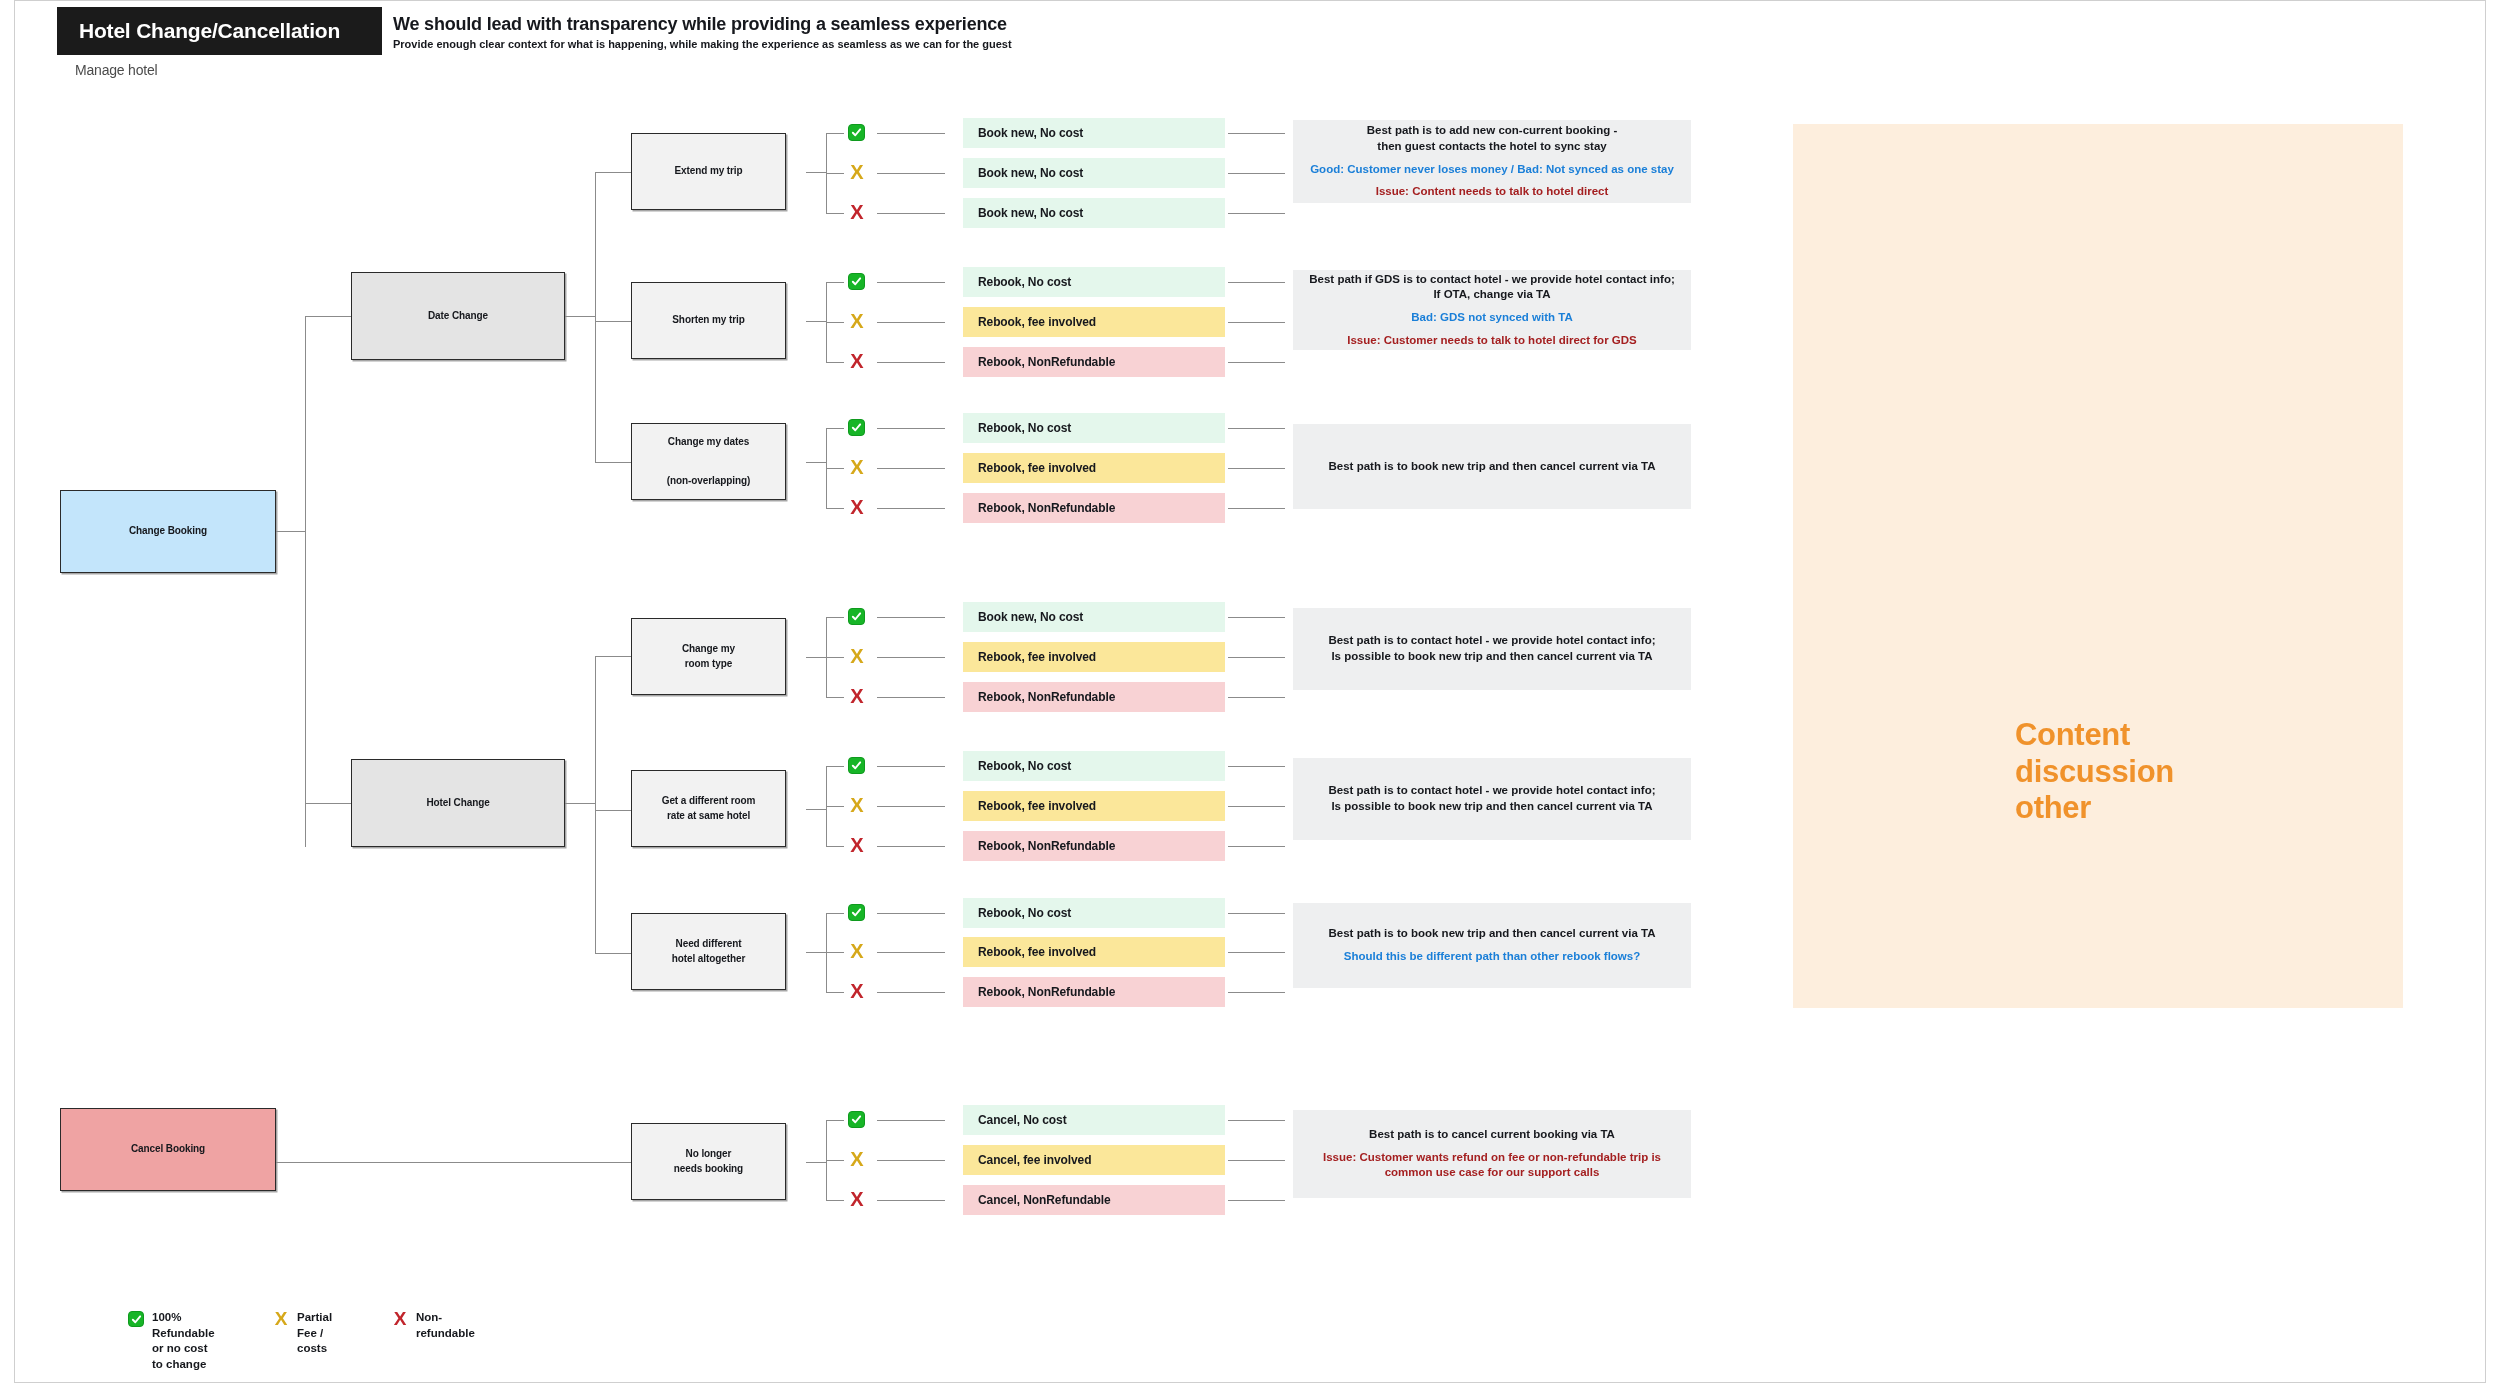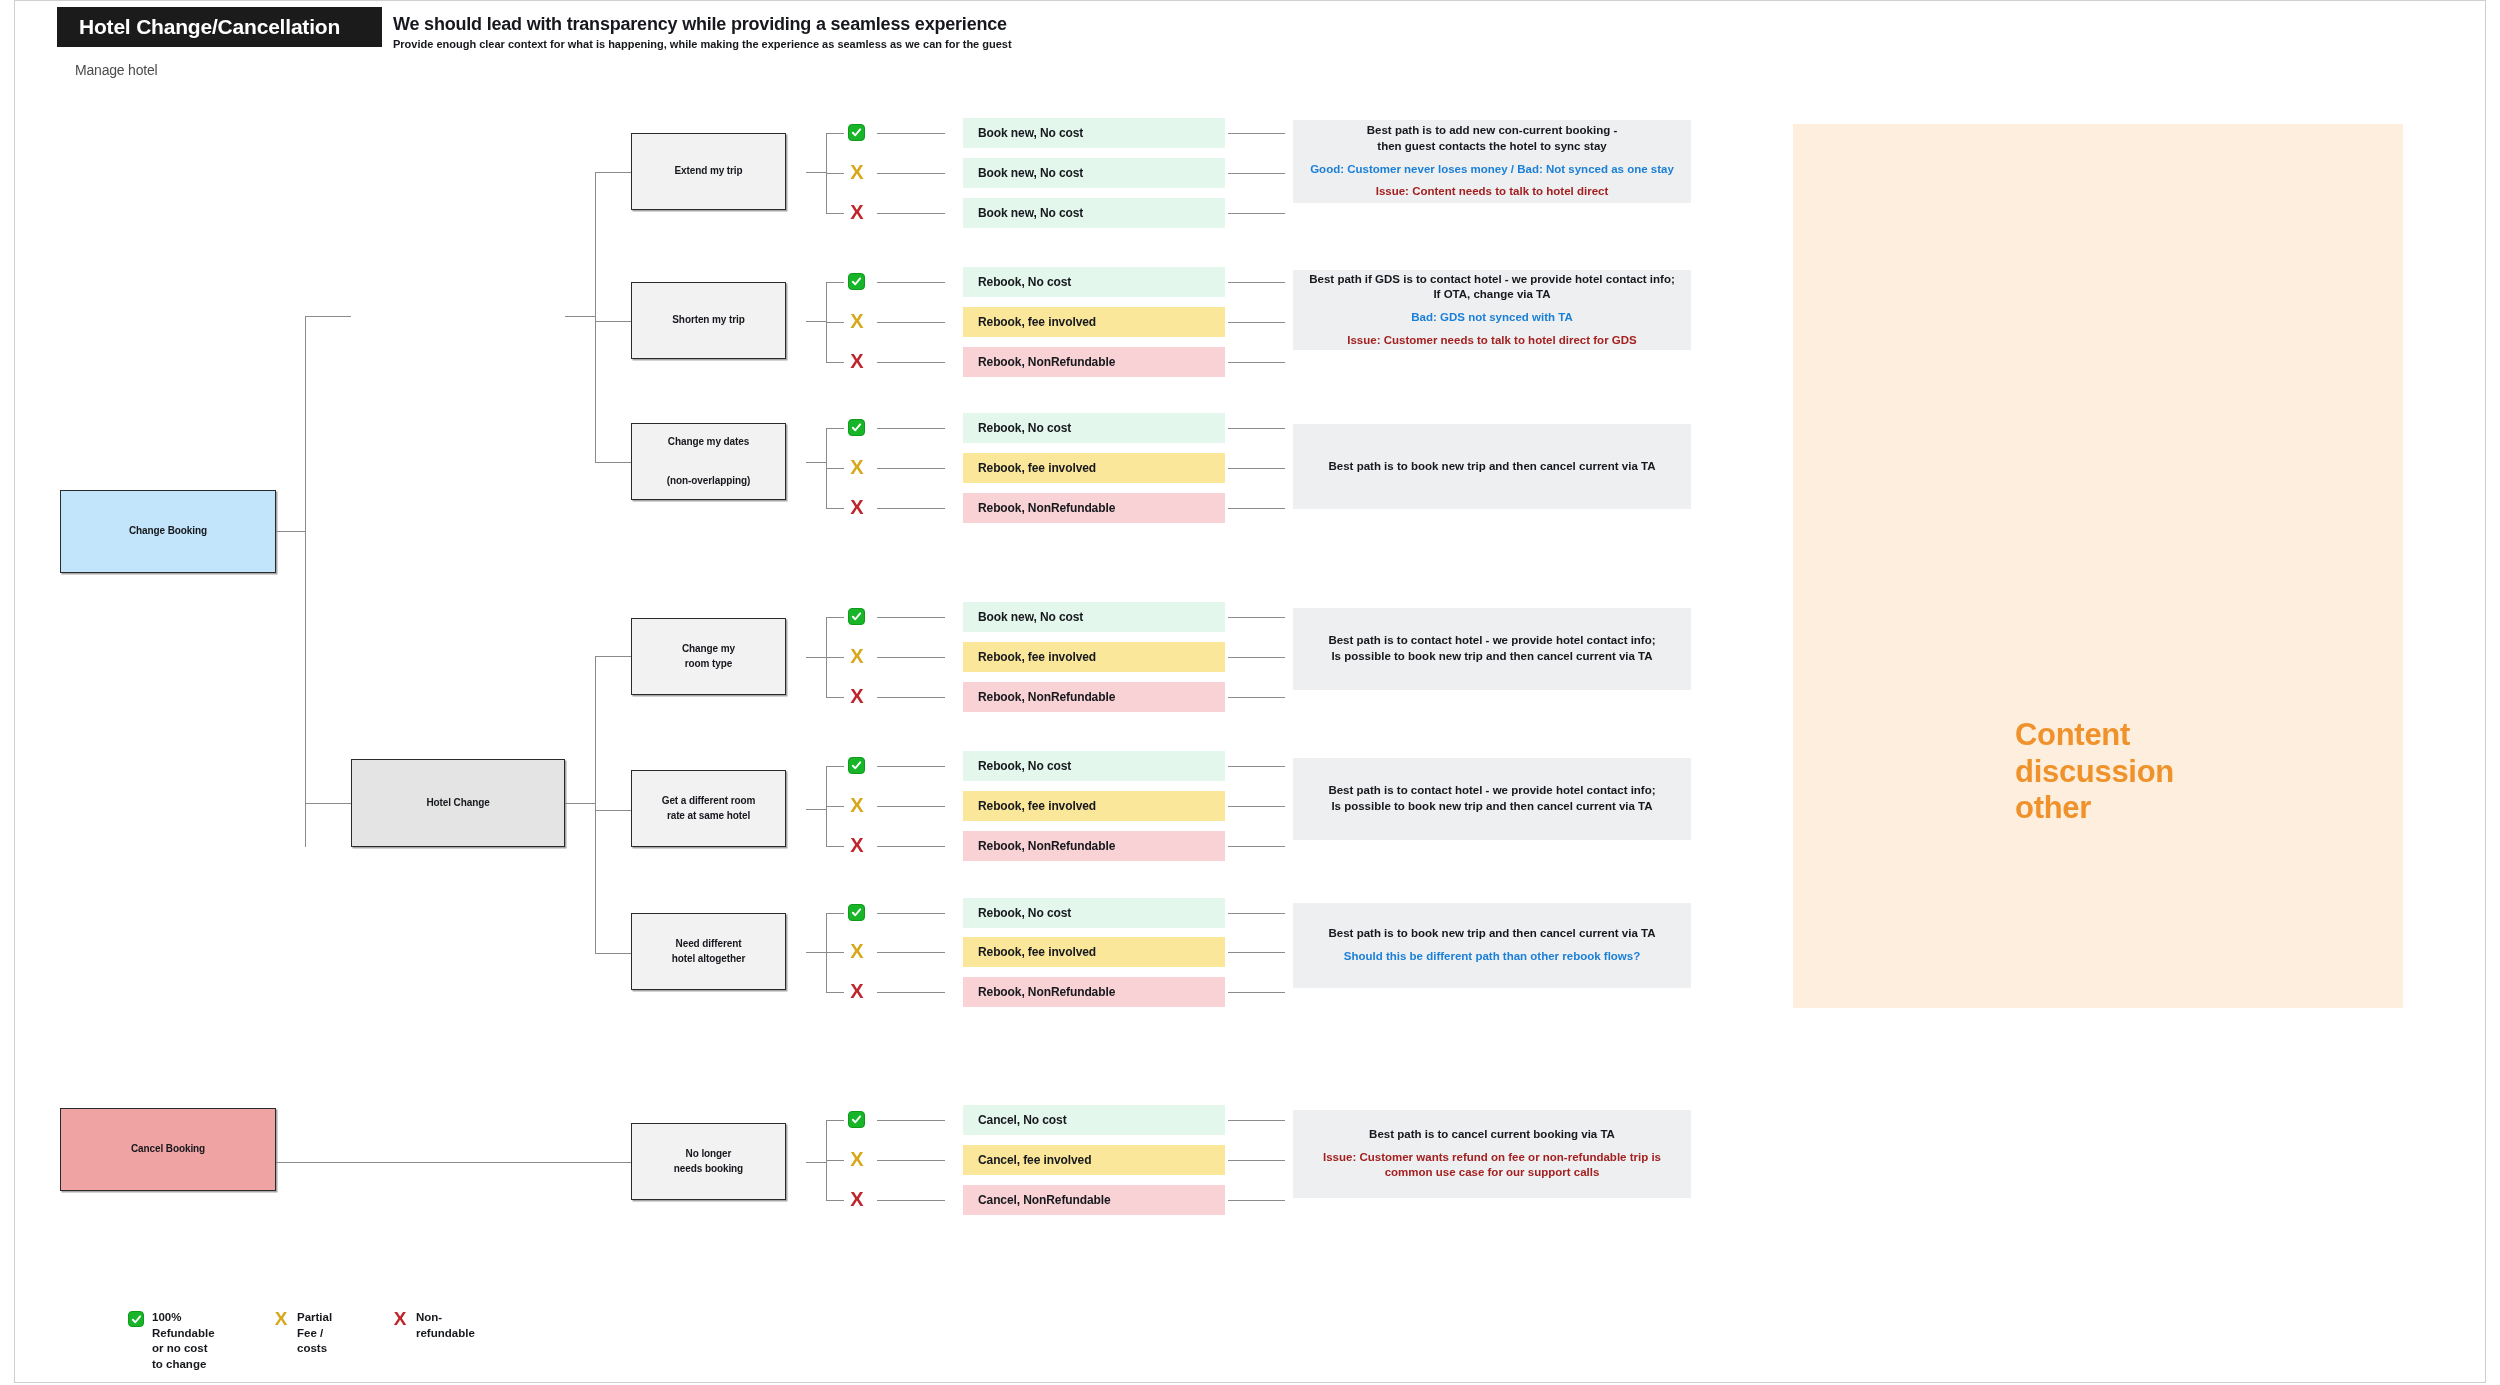--- a/index.html
+++ b/index.html
@@ -20,21 +20,21 @@
     left: 14px; top: 0px;
     width: 2472px; height: 1383px;
     border: 1px solid #cfcfcf;
     pointer-events: none;
   }
 
   
   .title-chip {
     position: absolute;
     left: 57px; top: 7px;
-    width: 325px; height: 40px;
+    width: 325px; height: 48px;
     background: #1b1b1b;
     display: flex; align-items: center; padding-left: 22px;
   }
   .title-chip span {
     color: #ffffff;
     font-size: 21px;
     font-weight: 700;
     letter-spacing: -0.2px;
   }
   .subtitle-main {
@@ -211,20 +211,23 @@
   <div class="manage-label">Manage hotel</div>
 
   <div class="node root-blue" style="left:60px; top:490px; width:216px; height:83px;">
     <span>Change Booking</span>
   </div>
 
   <div class="node root-red" style="left:60px; top:1108px; width:216px; height:83px;">
     <span>Cancel Booking</span>
   </div>
 
+  <div class="node cat" style="left:351px; top:272px; width:214px; height:88px;">
+    <span>Date Change</span>
+  </div>
 
   <div class="node cat" style="left:351px; top:759px; width:214px; height:88px;">
     <span>Hotel Change</span>
   </div>
 
   <div class="hline" style="left:276px; top:531px; width:29px;"></div>
   <div class="vline" style="left:305px; top:316px; height:531px;"></div>
   <div class="hline" style="left:305px; top:316px; width:46px;"></div>
   <div class="hline" style="left:305px; top:803px; width:46px;"></div>
 

